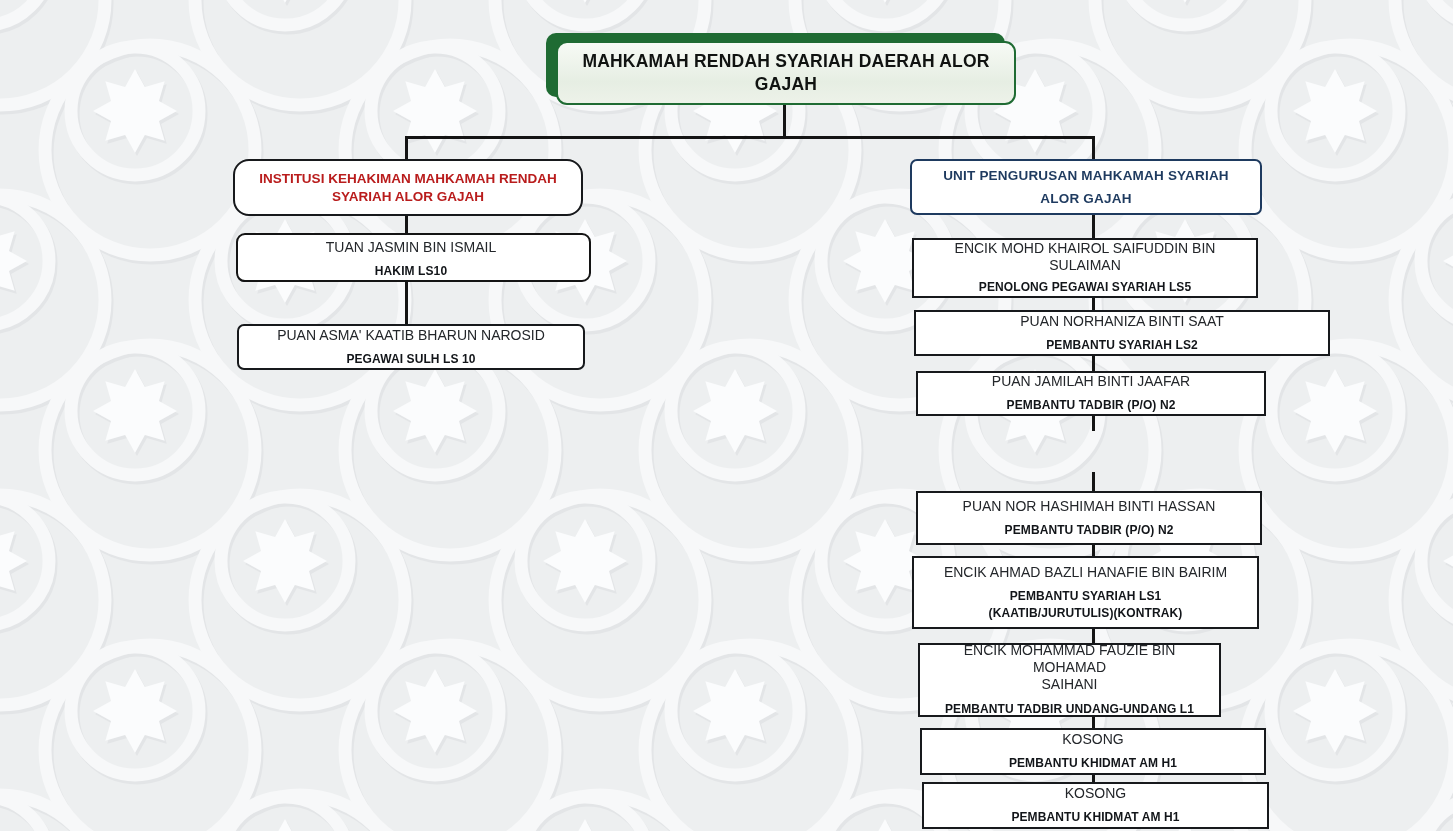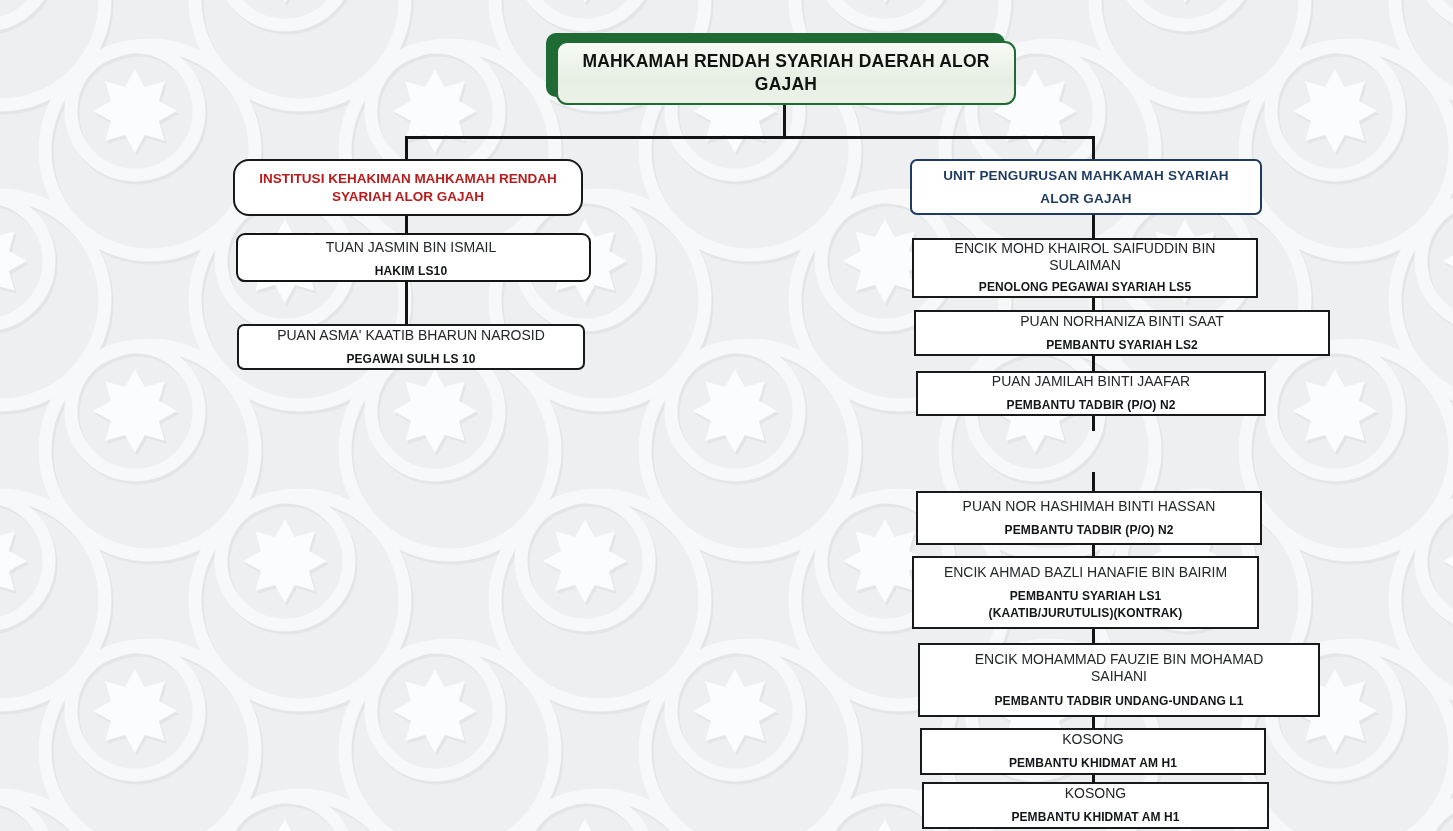--- a/index.html
+++ b/index.html
@@ -149,21 +149,21 @@
     <div class="name">PUAN NOR HASHIMAH BINTI HASSAN</div>
     <div class="role">PEMBANTU TADBIR (P/O) N2</div>
   </div>
 
   <div class="box member" style="left:912px;top:556px;width:347px;height:73px">
     <div class="name">ENCIK AHMAD BAZLI HANAFIE BIN BAIRIM</div>
     <div class="role">PEMBANTU SYARIAH LS1
 (KAATIB/JURUTULIS)(KONTRAK)</div>
   </div>
 
-  <div class="box member" style="left:918px;top:643px;width:402px;height:74px;gap:8px">
+  <div class="box member" style="left:918px;top:643px;width:303px;height:74px;gap:8px">
     <div class="name">ENCIK MOHAMMAD FAUZIE BIN MOHAMAD
 SAIHANI</div>
     <div class="role">PEMBANTU TADBIR UNDANG-UNDANG L1</div>
   </div>
 
   <div class="box member" style="left:920px;top:728px;width:346px;height:47px">
     <div class="name">KOSONG</div>
     <div class="role">PEMBANTU KHIDMAT AM H1</div>
   </div>
 

